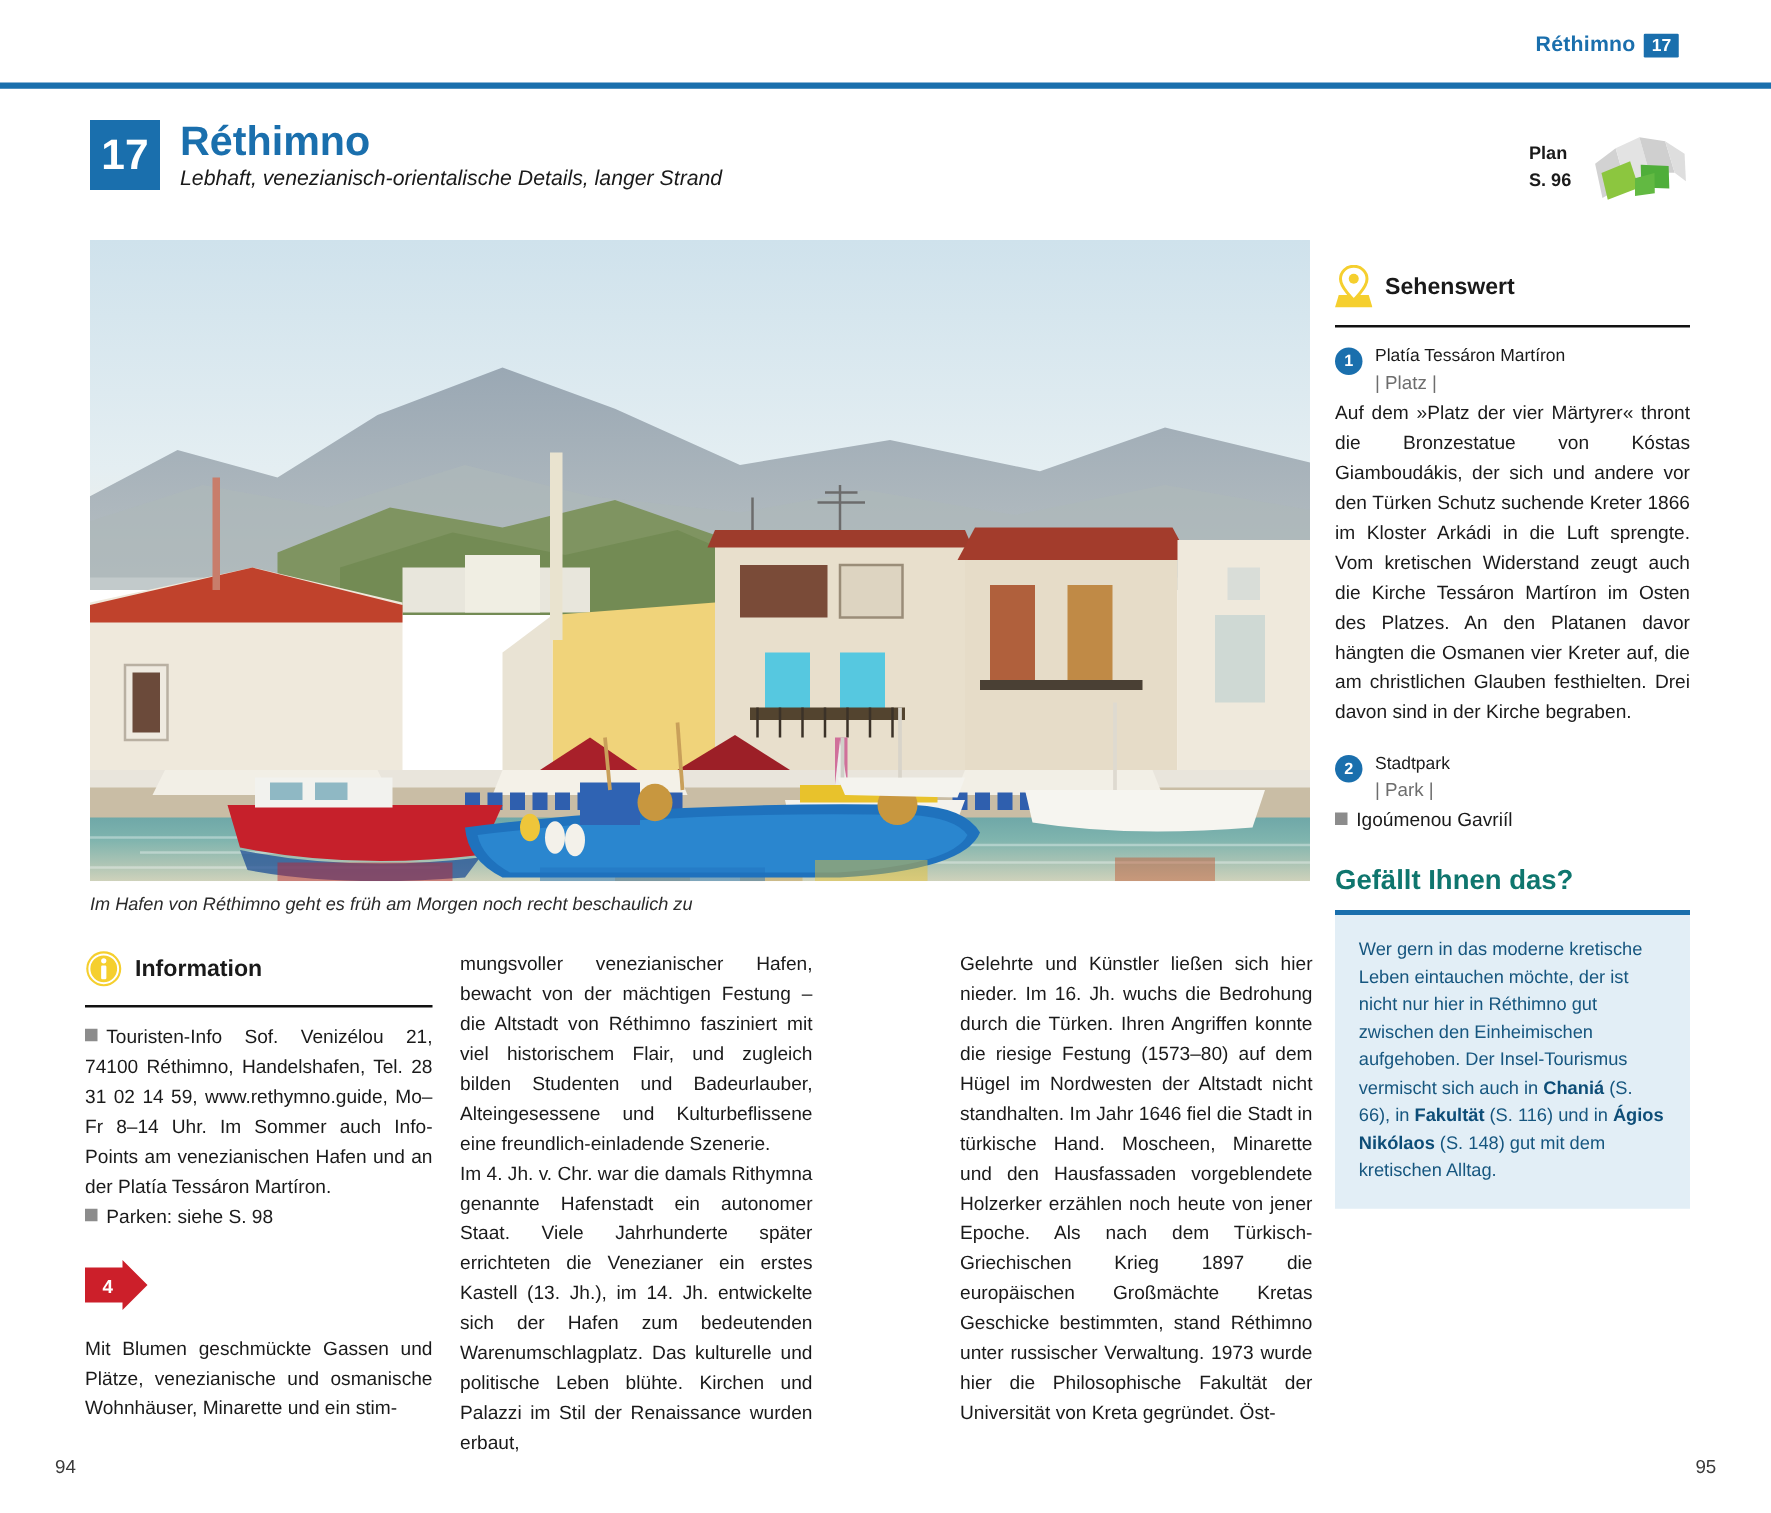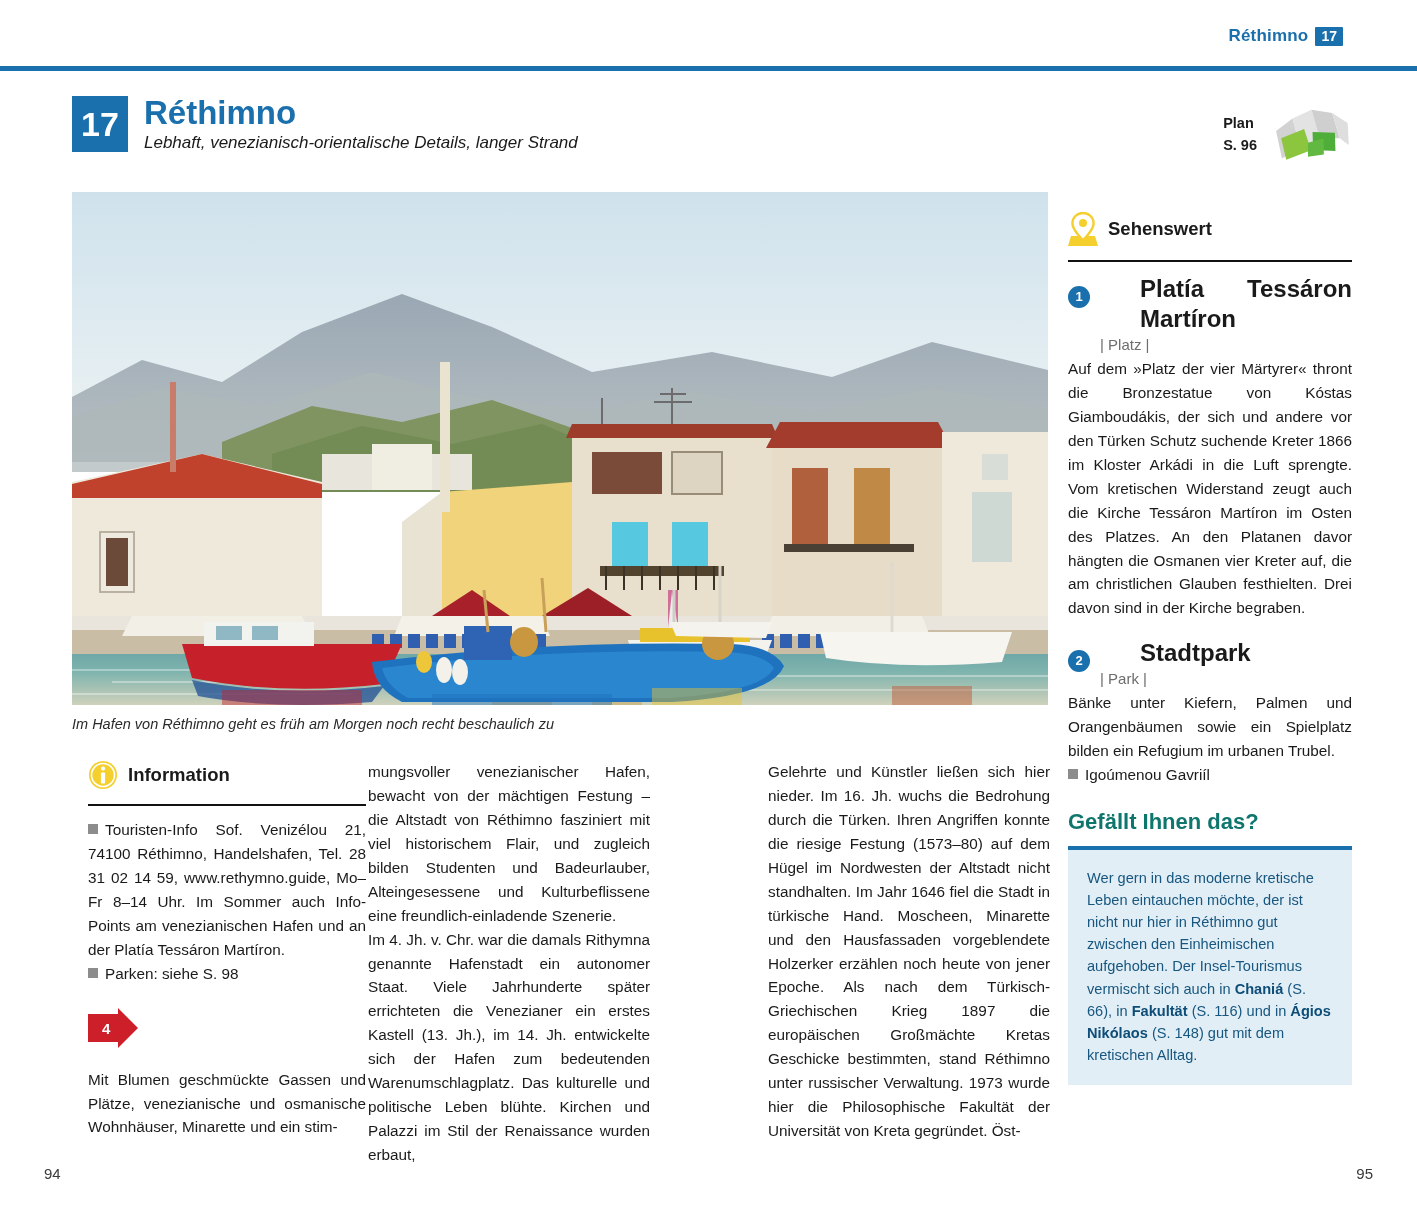--- a/index.html
+++ b/index.html
@@ -70,21 +70,21 @@
   }
 
   
   .col {
     position: absolute; top: 760px; width: 276px;
     font-size: 15.3px; line-height: 1.565;
     text-align: justify; color: #1a1a1a;
     hyphens: manual;
   }
   .col p { margin: 0; }
-  #col1 { left: 68px; width: 278px; margin-left: 20px; }
+  #col1 { left: 68px; width: 278px; }
   #col2 { left: 368px; width: 282px; }
   #col3 { left: 768px; width: 282px; }
   #col4 { left: 1068px; top: 190px; width: 284px; }
 
   
   .boxhead {
     display: flex; align-items: center; gap: 10px;
     border-bottom: 2.5px solid #111; padding-bottom: 14px; margin-bottom: 12px;
   }
   .boxhead-label { font-size: 18.5px; font-weight: bold; }
@@ -110,21 +110,21 @@
 
   
   .sight { margin-bottom: 6px; }
   .sight-head { display: flex; align-items: baseline; gap: 10px; }
   .sight-num {
     flex: 0 0 22px; width: 22px; height: 22px; border-radius: 50%;
     background: #1a6fad; color: #fff; font-size: 13px; font-weight: bold;
     display: flex; align-items: center; justify-content: center;
     position: relative; top: 4px;
   }
-  .sight-name { font-size: 24px; font-weight: bold; line-height: 1.25; margin-left: 40px; }
+  .sight-name { font-size: 14px; font-weight: normal; line-height: 1.25; }
   .sight-cat {
     font-size: 15px; color: #6d6d6d; margin: 0 0 2px 32px; line-height: 1.4;
   }
   .sight-body { text-align: justify; }
 
   
   .like-title {
     font-size: 22px; font-weight: bold; color: #0f766e;
     margin: 18px 0 6px 0;
   }
@@ -388,21 +388,20 @@
     <div class="sight-cat">| Platz |</div>
     <p class="sight-body">Auf dem »Platz der vier Märtyrer« thront die Bronzestatue von Kóstas Giamboudákis, der sich und andere vor den Türken Schutz suchende Kreter 1866 im Kloster Arkádi in die Luft sprengte. Vom kretischen Widerstand zeugt auch die Kirche Tessáron Martíron im Osten des Platzes. An den Platanen davor hängten die Osmanen vier Kreter auf, die am christlichen Glauben festhielten. Drei davon sind in der Kirche begraben.</p>
   </div>
 
   <div class="sight" style="margin-top:18px;">
     <div class="sight-head">
       <span class="sight-num">2</span>
       <span class="sight-name">Stadtpark</span>
     </div>
     <div class="sight-cat">| Park |</div>
-    <p class="sight-body">Bänke unter Kiefern, Palmen und Orangenbäumen sowie ein Spielplatz bilden ein Refugium im urbanen Trubel.</p>
     <p class="bullet-line"><span class="sq"></span><span>Igoúmenou Gavriíl</span></p>
   </div>
 
   <div class="like-title">Gefällt Ihnen das?</div>
   <div class="like-rule"></div>
   <div class="like-box" id="like-box"><span>Wer gern in das moderne kretische Leben eintauchen möchte, der ist nicht nur hier in Réthimno gut zwischen den Einheimischen aufgehoben. Der Insel-Tourismus vermischt sich auch in </span><b>Chaniá</b><span> (S. 66), in </span><b>Fakultät</b><span> (S. 116) und in </span><b>Ágios Nikólaos</b><span> (S. 148) gut mit dem kretischen Alltag.</span></div>
 </div>
 
 <div class="folio folio-left">94</div>
 <div class="folio folio-right">95</div>

